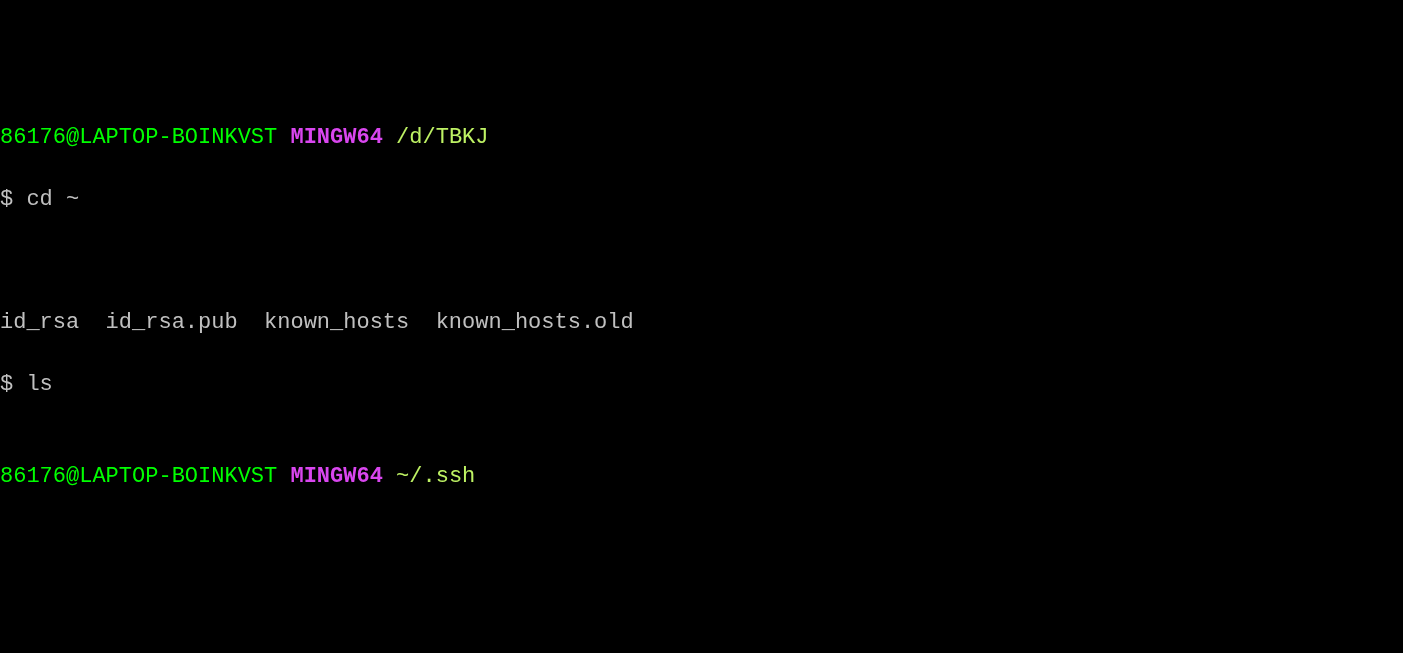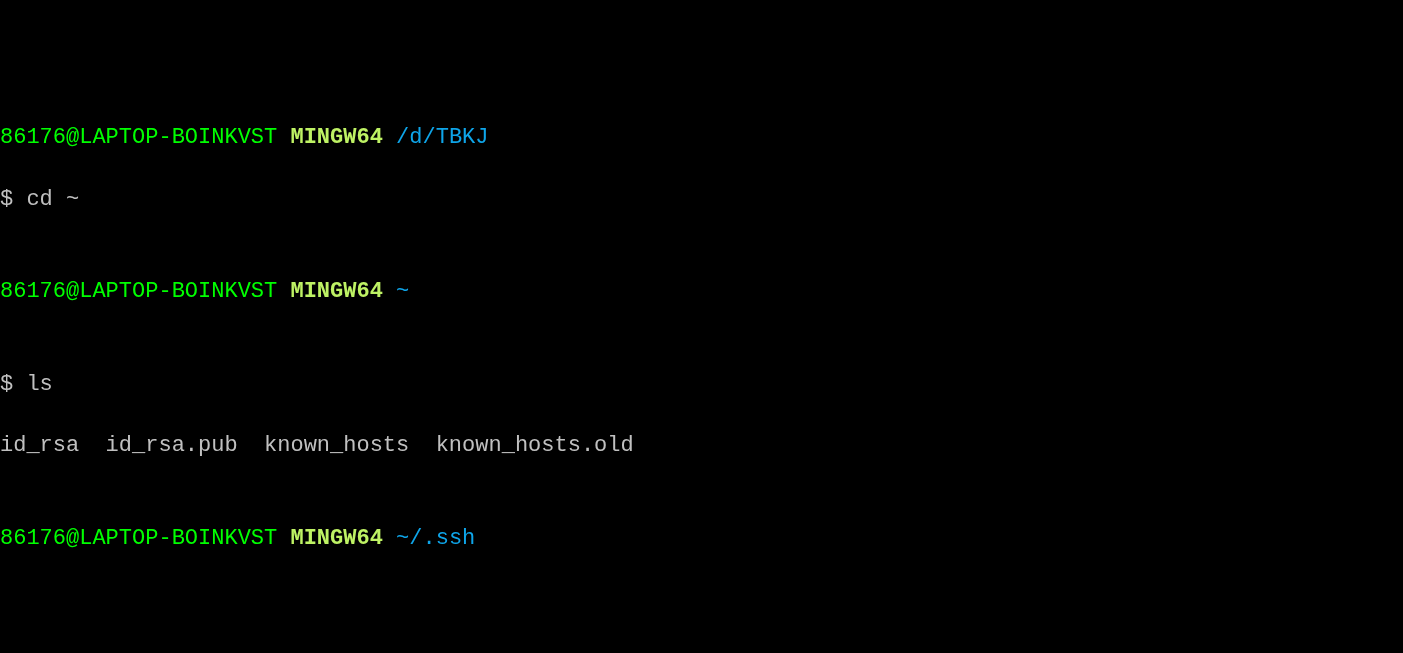--- a/index.html
+++ b/index.html
@@ -21,26 +21,26 @@
       word-break: break-all;
     }
     .term {
       padding: 0;
     }
     .user-host {
       color: #00ff00;
       text-align: center;
     }
     .mingw {
-      color: #bef264;
+      color: #d946ef;
       font-weight: bold;
       margin-top: 35px;
     }
     .path {
-      color: #0ea5e9;
+      color: #bef264;
     }
     .prompt {
       color: #c0c0c0;
     }
     .command {
       color: #c0c0c0;
       font-family: Liberation Mono, monospace;
     }
     .output {
       color: #c0c0c0;
@@ -50,24 +50,23 @@
     }
   </style>
 </head>
 <body>
 
 
 
 <div class="term"><span class="line"><span class="user-host">86176@LAPTOP-BOINKVST</span> <span class="mingw">MINGW64</span> <span class="path">/d/TBKJ</span></span>
 <span class="line"><span class="prompt">$</span> <span class="command">cd ~</span></span>
 
-<span class="line"><span class="user-host">86176@LAPTOP-BOINKVST</span> <span class="mingw">MINGW64</span> <span class="path">~</span></span>
 
+<span class="line output">id_rsa  id_rsa.pub  known_hosts  known_hosts.old</span>
 <span class="line"><span class="prompt">$</span> <span class="command">ls</span></span>
-<span class="line output">id_rsa  id_rsa.pub  known_hosts  known_hosts.old</span>
 
 <span class="line"><span class="user-host">86176@LAPTOP-BOINKVST</span> <span class="mingw">MINGW64</span> <span class="path">~/.ssh</span></span>
 
 
 </div>
 
 
 
 
 </body></html>

